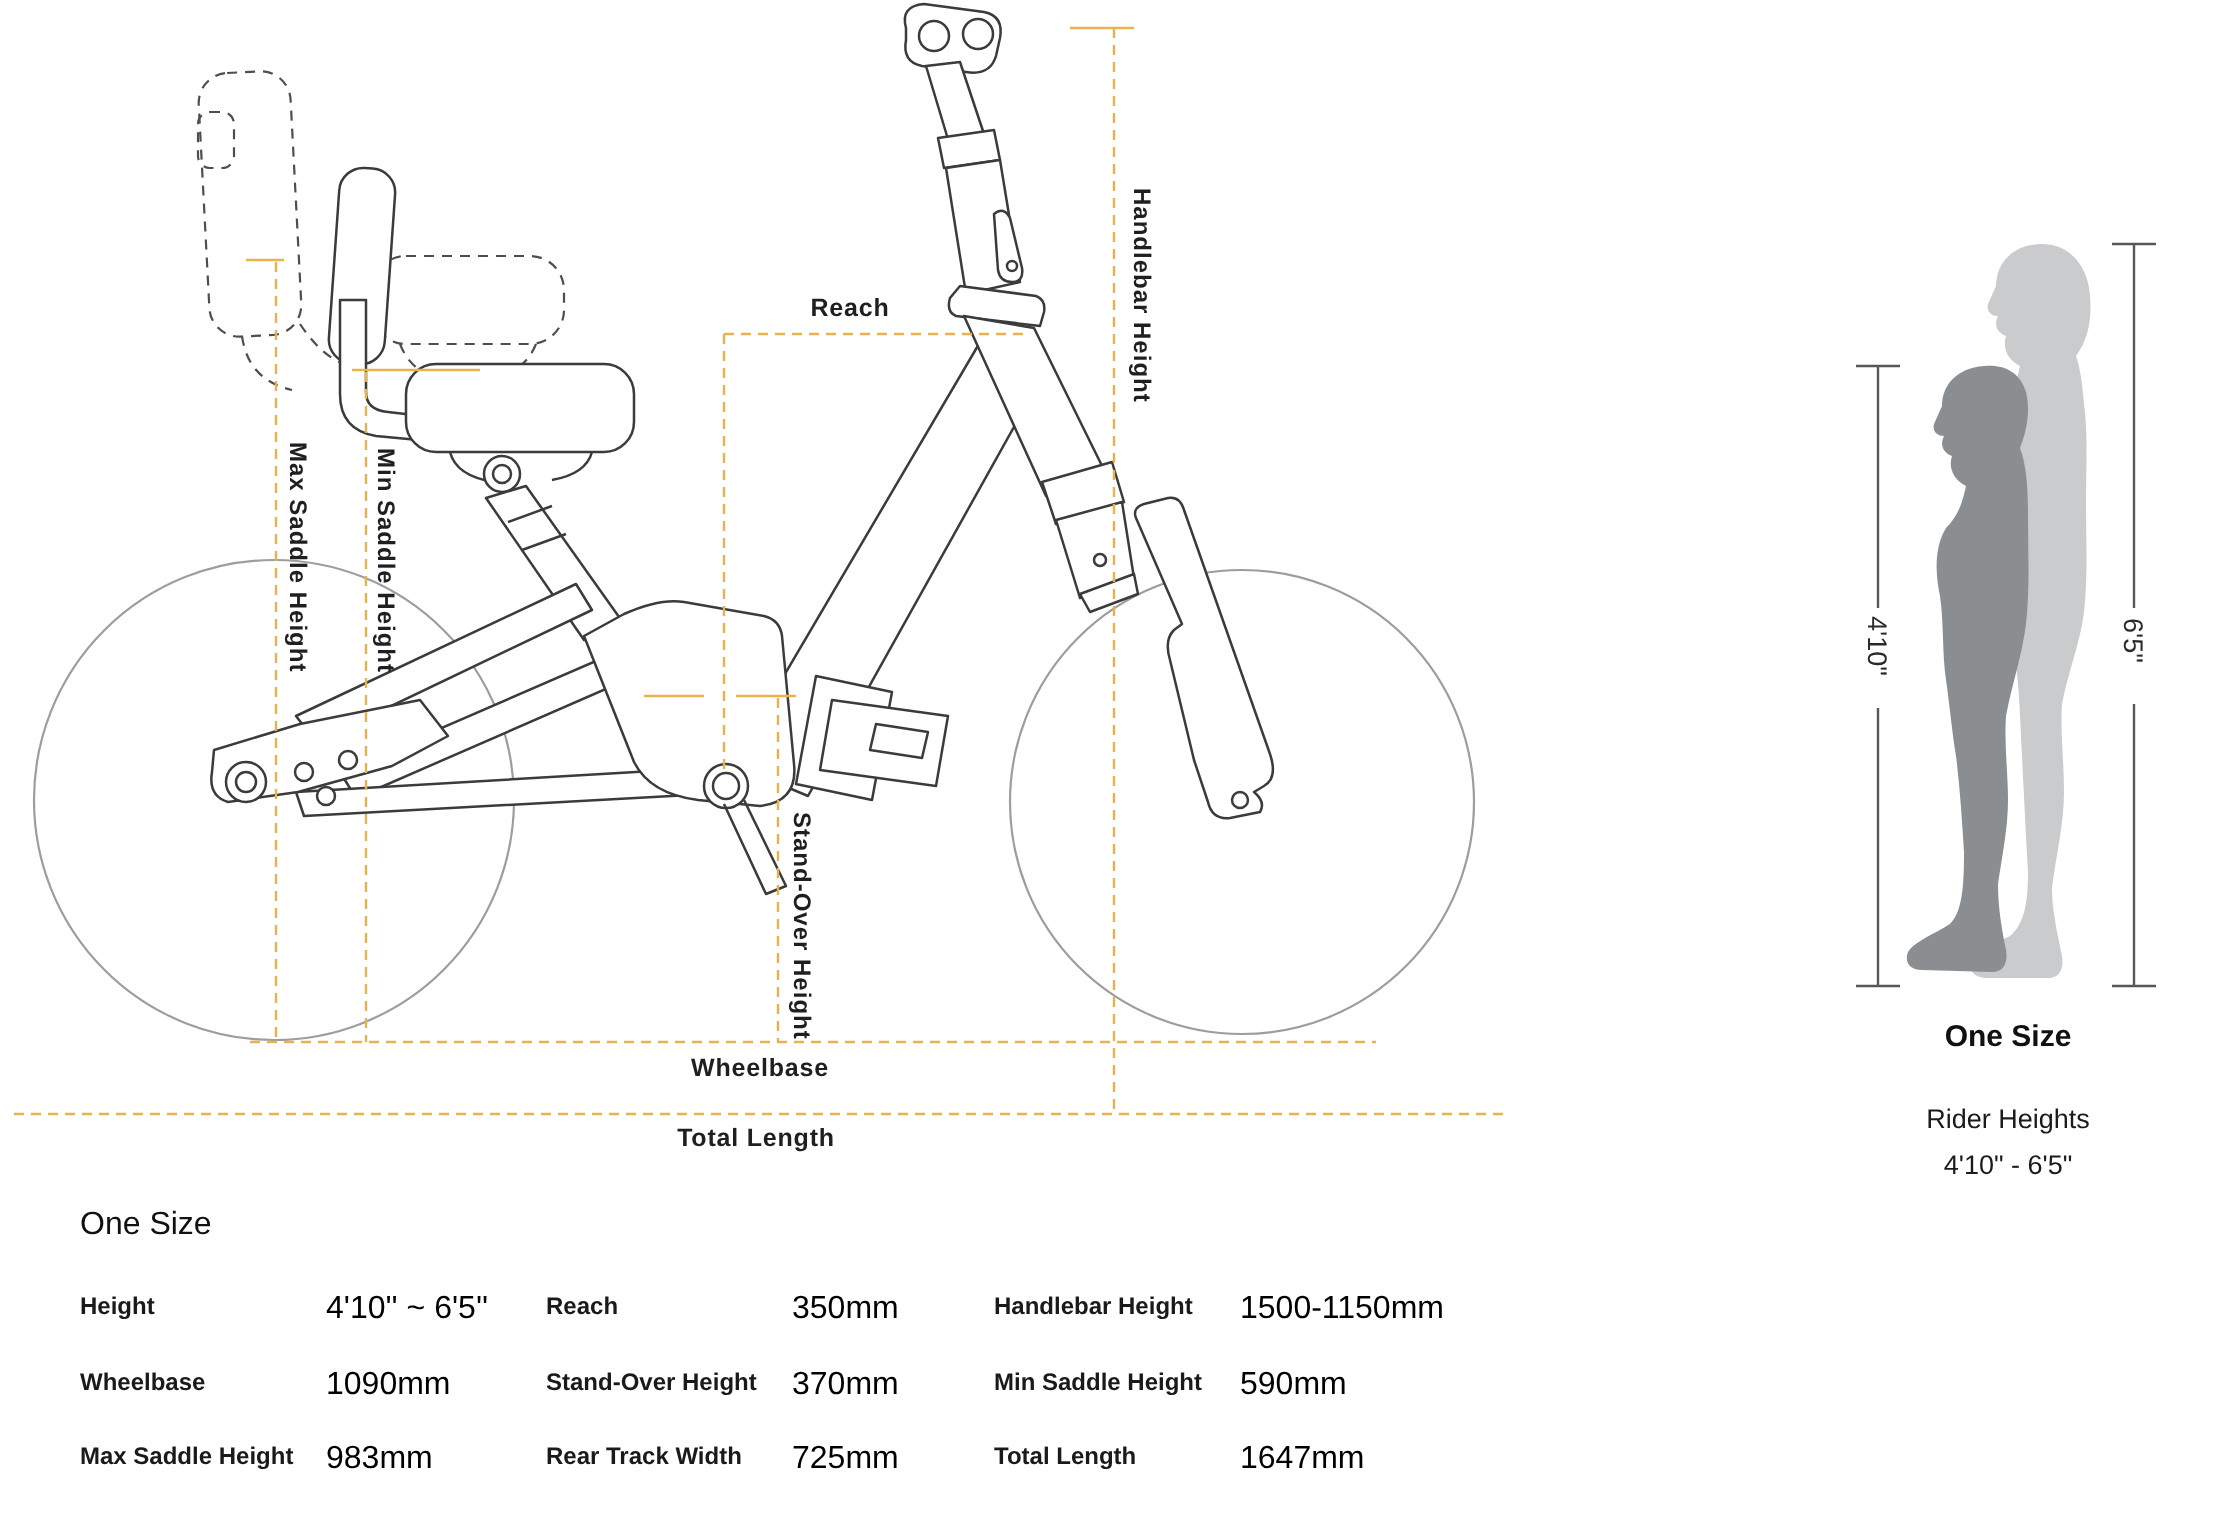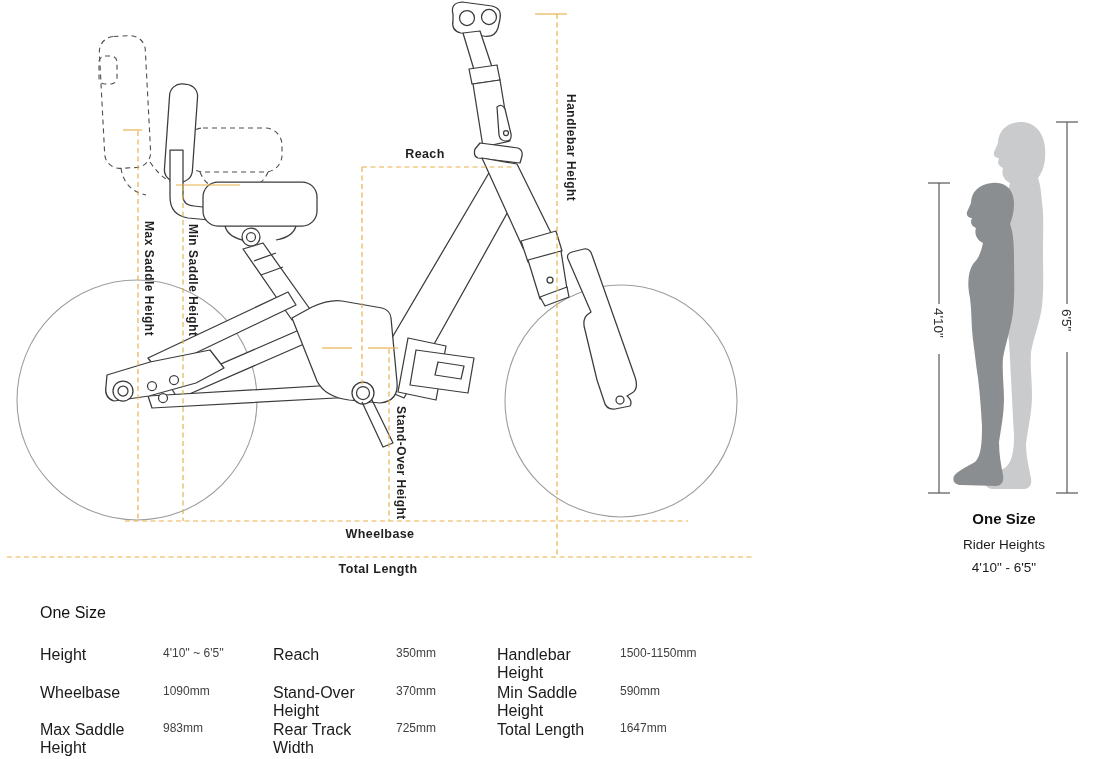--- a/index.html
+++ b/index.html
@@ -7,27 +7,27 @@
          font-family:"Liberation Sans",sans-serif;color:#1b1b1b;}
   svg{position:absolute;left:0;top:0;}
   .lbl{position:absolute;font-weight:700;font-size:12.5px;letter-spacing:.4px;color:#1f1f1f;white-space:nowrap;}
   .lbl.center{text-align:center;}
   .vlabel{position:absolute;writing-mode:vertical-rl;font-weight:700;font-size:12px;
           letter-spacing:.5px;color:#1f1f1f;white-space:nowrap;}
   .rider-vlabel{position:absolute;writing-mode:vertical-rl;font-weight:500;font-size:13.5px;
           color:#2a2a2a;white-space:nowrap;background:#fff;padding:2px 0;}
   .rp{position:absolute;left:904px;width:200px;text-align:center;}
   .rp-title{font-weight:700;font-size:15px;color:#111;}
-  .rp-sub{font-weight:400;font-size:13.5px;color:#1b1b1b;}
+  .rp-sub{font-weight:400;font-size:13.5px;color:#1b1b1b;margin-top:15px;}
   #spec-heading{position:absolute;left:40px;top:604px;font-size:16px;font-weight:500;color:#111;}
   #spec-grid{position:absolute;left:40px;top:646px;display:grid;
              grid-template-columns:123px 110px 123px 101px 123px 115px;
              grid-auto-rows:37.5px;align-items:start;}
-  .cell-label{font-weight:400;font-size:16px;color:#1a1a1a;}
-  .cell-value{font-weight:400;font-size:12px;color:#404040;}
+  .cell-label{font-weight:700;font-size:12px;color:#1a1a1a;}
+  .cell-value{font-weight:400;font-size:16px;color:#000000;}
 </style>
 </head>
 <body>
 
 <div id="stage">
 
   <svg width="1114" height="759" viewBox="0 0 1114 759">
 
     <g stroke="#9d9d9d" stroke-width="1.1" fill="none">
       <circle cx="137" cy="400" r="120"></circle>

